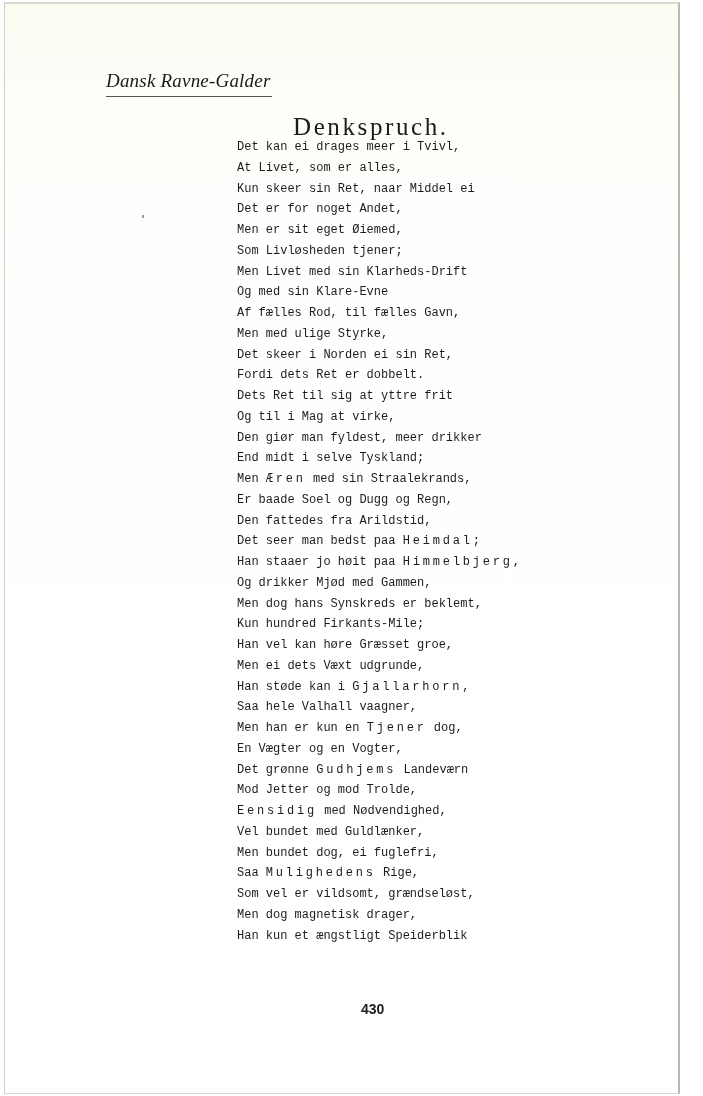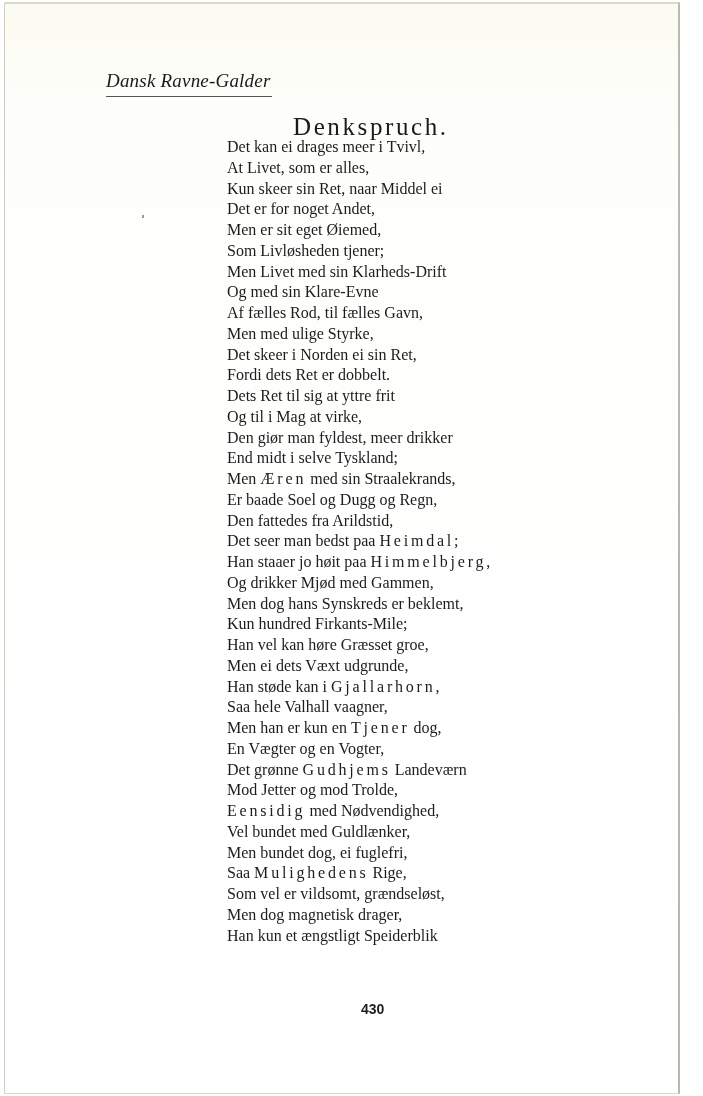--- a/index.html
+++ b/index.html
@@ -40,25 +40,25 @@
   .poem-title {
     position: absolute;
     left: 288px; top: 109px;
     font-family: "Liberation Serif", serif;
     font-size: 25px;
     letter-spacing: 2.6px;
     color: #1a1a1a;
   }
   .stanza {
     position: absolute;
-    left: 222px; top: 133px;
+    left: 232px; top: 133px;
     margin: 0; padding: 0;
     list-style: none;
-    font-family: Liberation Serif, serif;
-    font-size: 16px;
+    font-family: Liberation Mono, monospace;
+    font-size: 12px;
     line-height: 20.75px;
     color: #1c1c1c;
     white-space: nowrap;
   }
   .stanza li { margin: 0; padding: 0; }
   .sp { letter-spacing: 2.8px; }
   .speck {
     position: absolute; left: 137px; top: 211px;
     width: 2px; height: 3px; background: #9a9a9a;
   }

